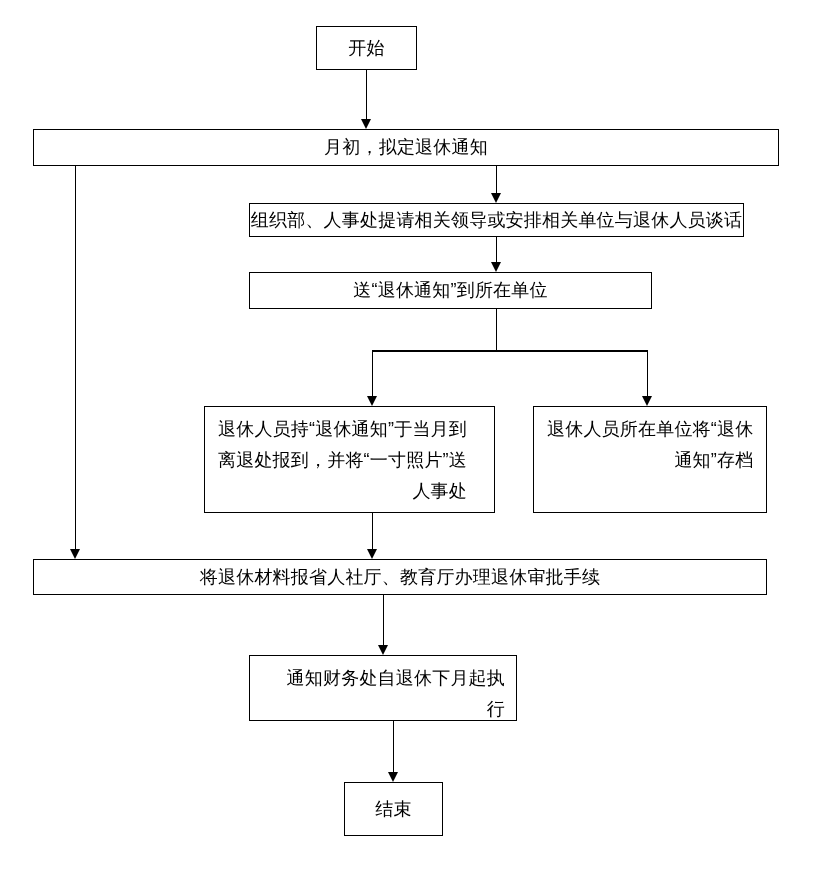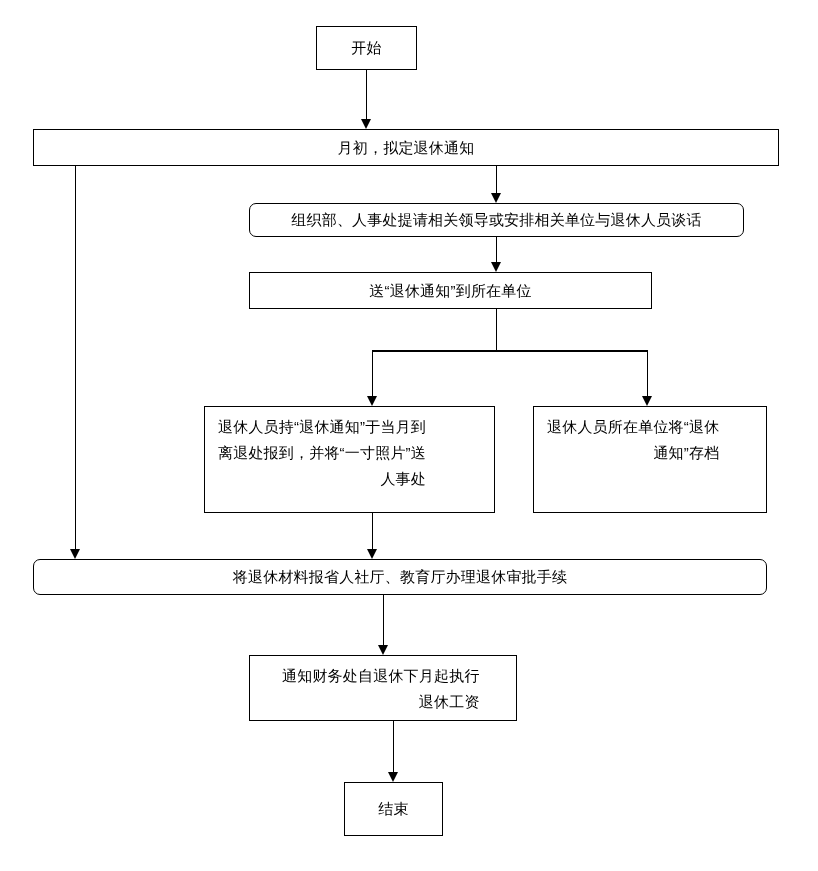--- a/index.html
+++ b/index.html
@@ -16,21 +16,21 @@
     height: 871px;
     background: #ffffff;
     overflow: hidden;
   }
   .node {
     position: absolute;
     box-sizing: border-box;
     border: 1.5px solid #000000;
     background: #ffffff;
     color: #000000;
-    font-size: 15px;
+    font-size: 18px;
     line-height: 1.72;
     letter-spacing: 0.2px;
     display: flex;
     overflow: hidden;
   }
   .node.center {
     align-items: center;
     justify-content: center;
     text-align: center;
   }
@@ -93,40 +93,40 @@
   <div class="arrowhead" style="left:388px; top:772px;"></div>
 
   <div class="node center" style="left:316px; top:26px; width:101px; height:44px;">
     <span class="txt">开始</span>
   </div>
 
   <div class="node center" style="left:33px; top:129px; width:746px; height:37px;">
     <span class="txt">月初，拟定退休通知</span>
   </div>
 
-  <div class="node center" style="left:249px; top:203px; width:495px; height:34px;border-radius:7px;">
+  <div class="node center" style="left:249px; top:203px; width:495px; height:34px;">
     <span class="txt">组织部、人事处提请相关领导或安排相关单位与退休人员谈话</span>
   </div>
 
   <div class="node center" style="left:249px; top:272px; width:403px; height:37px;">
     <span class="txt">送“退休通知”到所在单位</span>
   </div>
 
   <div class="node topleft" style="left:204px; top:406px; width:291px; height:107px;">
     <span class="txt">退休人员持“退休通知”于当月到
 离退处报到，并将“一寸照片”送
 人事处</span>
   </div>
 
   <div class="node topleft" style="left:533px; top:406px; width:234px; height:107px;">
     <span class="txt">退休人员所在单位将“退休
 通知”存档</span>
   </div>
 
-  <div class="node center" style="left:33px; top:559px; width:734px; height:36px;border-radius:7px;">
+  <div class="node center" style="left:33px; top:559px; width:734px; height:36px;">
     <span class="txt">将退休材料报省人社厅、教育厅办理退休审批手续</span>
   </div>
 
   <div class="node topleft" style="left:249px; top:655px; width:268px; height:66px;padding-left:32px;">
     <span class="txt">通知财务处自退休下月起执行
 退休工资</span>
   </div>
 
   <div class="node center" style="left:344px; top:782px; width:99px; height:54px;justify-content:center;">
     <span class="txt">结束</span>

